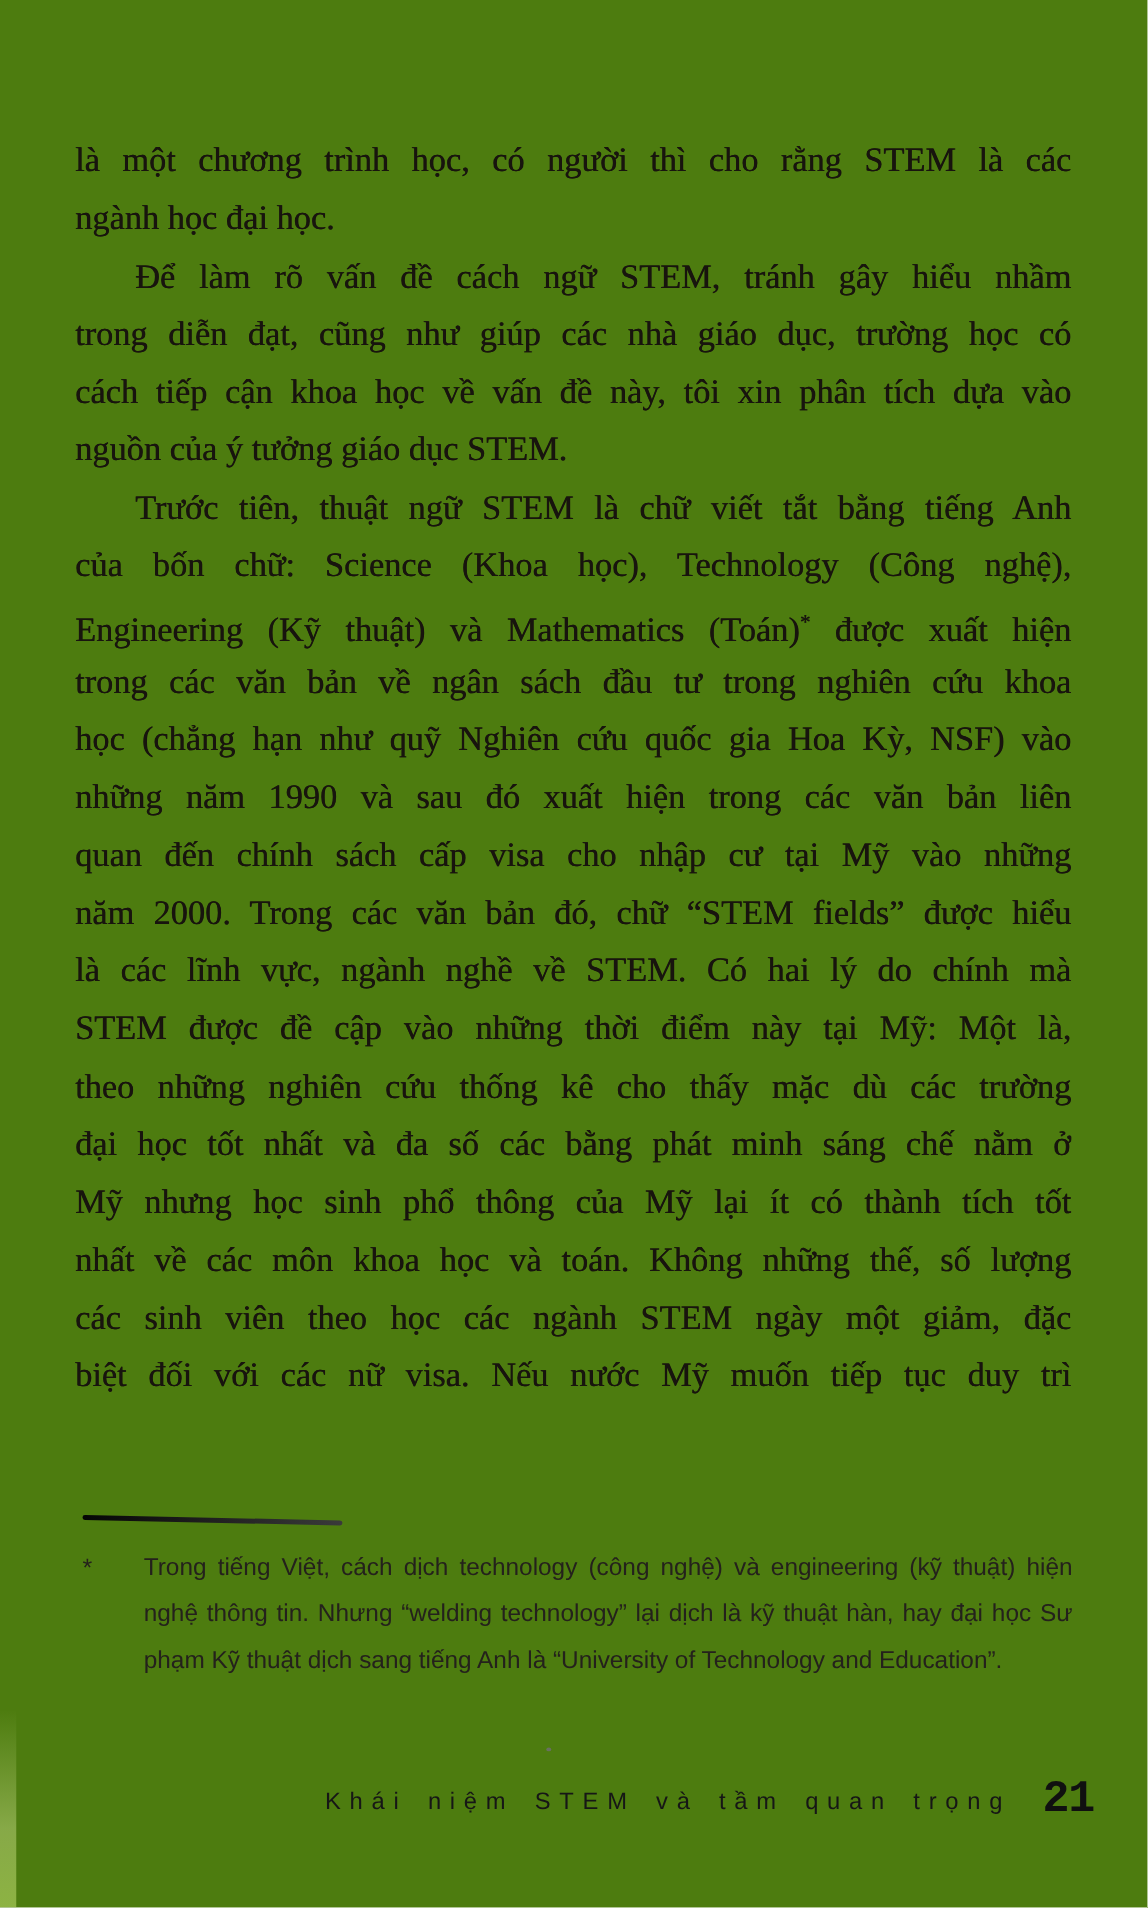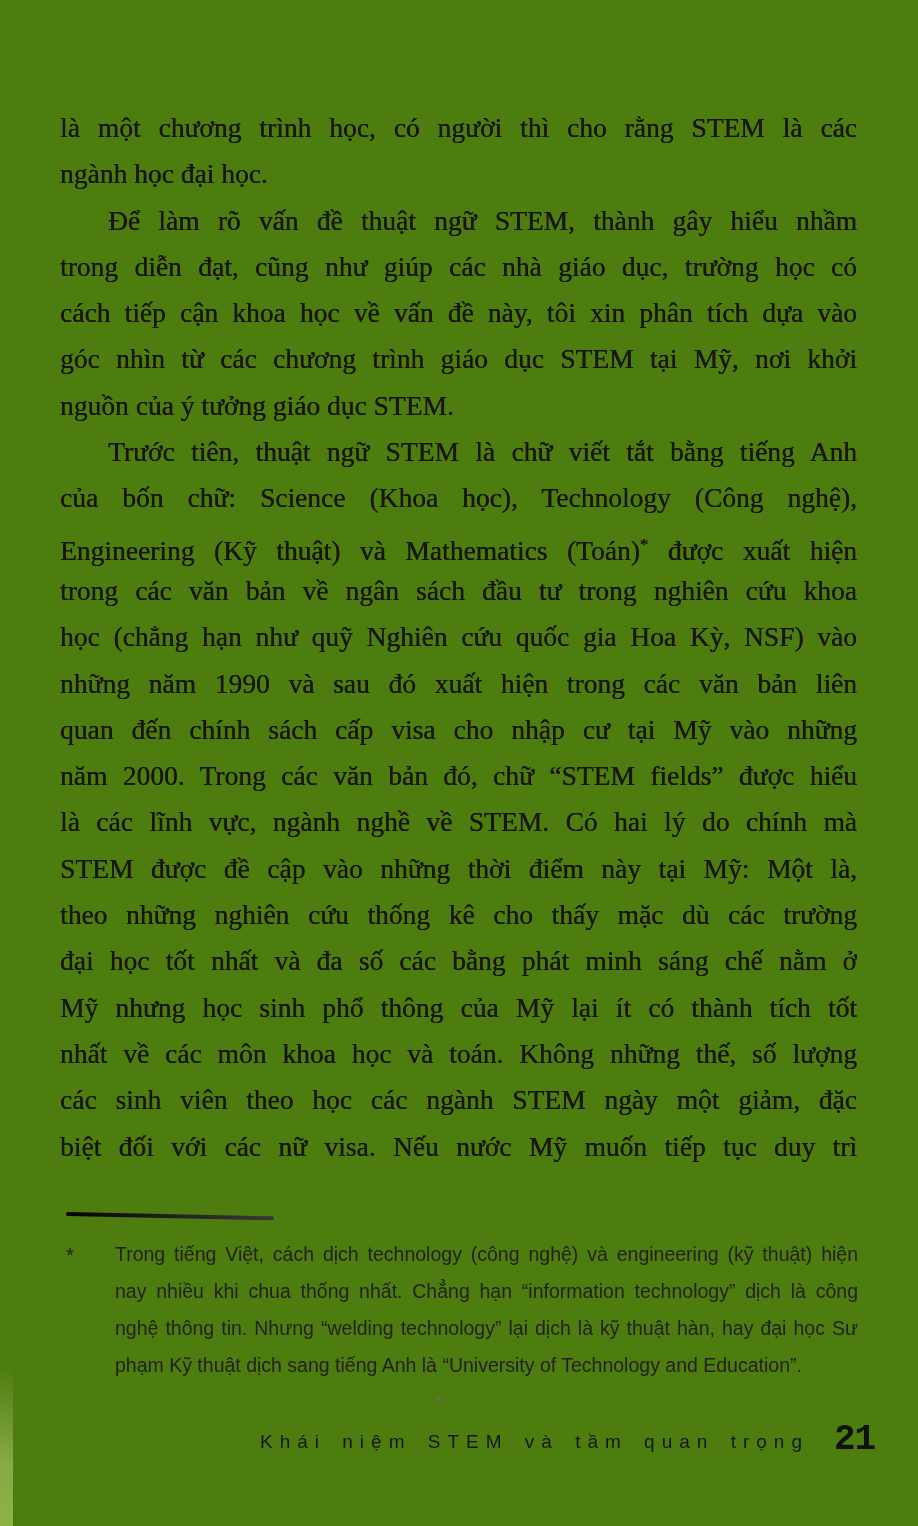--- a/index.html
+++ b/index.html
@@ -78,24 +78,23 @@
   }
 </style>
 </head>
 <body>
 
 <div class="page">
 
   <div class="body-text">
       <div class="bline"><span>là một chương trình học, có người thì cho rằng STEM là các</span></div>
       <div class="bline pend"><span>ngành học đại học.</span></div>
-      <div class="bline indent"><span>Để làm rõ vấn đề thuật ngữ STEM, thành gây hiểu nhầm</span></div>
+      <div class="bline indent"><span>Để làm rõ vấn đề cách ngữ STEM, tránh gây hiểu nhầm</span></div>
       <div class="bline"><span>trong diễn đạt, cũng như giúp các nhà giáo dục, trường học có</span></div>
       <div class="bline"><span>cách tiếp cận khoa học về vấn đề này, tôi xin phân tích dựa vào</span></div>
-      <div class="bline"><span>góc nhìn từ các chương trình giáo dục STEM tại Mỹ, nơi khởi</span></div>
       <div class="bline pend"><span>nguồn của ý tưởng giáo dục STEM.</span></div>
       <div class="bline indent"><span>Trước tiên, thuật ngữ STEM là chữ viết tắt bằng tiếng Anh</span></div>
       <div class="bline"><span>của bốn chữ: Science (Khoa học), Technology (Công nghệ),</span></div>
       <div class="bline"><span>Engineering (Kỹ thuật) và Mathematics (Toán)</span><span class="sup">*</span><span> được xuất hiện</span></div>
       <div class="bline"><span>trong các văn bản về ngân sách đầu tư trong nghiên cứu khoa</span></div>
       <div class="bline"><span>học (chẳng hạn như quỹ Nghiên cứu quốc gia Hoa Kỳ, NSF) vào</span></div>
       <div class="bline"><span>những năm 1990 và sau đó xuất hiện trong các văn bản liên</span></div>
       <div class="bline"><span>quan đến chính sách cấp visa cho nhập cư tại Mỹ vào những</span></div>
       <div class="bline"><span>năm 2000. Trong các văn bản đó, chữ “STEM fields” được hiểu</span></div>
       <div class="bline"><span>là các lĩnh vực, ngành nghề về STEM. Có hai lý do chính mà</span></div>
@@ -107,21 +106,20 @@
       <div class="bline"><span>các sinh viên theo học các ngành STEM ngày một giảm, đặc</span></div>
       <div class="bline"><span>biệt đối với các nữ visa. Nếu nước Mỹ muốn tiếp tục duy trì</span></div>
     </div>
 
   <div class="rule"></div>
 
   <div class="footnote">
     <span class="fn-marker">*</span>
     <div class="fn-text">
         <div class="fline"><span>Trong tiếng Việt, cách dịch technology (công nghệ) và engineering (kỹ thuật) hiện</span></div>
-        <div class="fline"><span>nay nhiều khi chua thống nhất. Chẳng hạn “information technology” dịch là công</span></div>
         <div class="fline"><span>nghệ thông tin. Nhưng “welding technology” lại dịch là kỹ thuật hàn, hay đại học Sư</span></div>
         <div class="fline pend"><span>phạm Kỹ thuật dịch sang tiếng Anh là “University of Technology and Education”.</span></div>
       </div>
   </div>
 
   <div class="speck"></div>
 
   <div class="running-title">Khái niệm STEM và tầm quan trọng</div>
   <div class="page-number">21</div>
 

